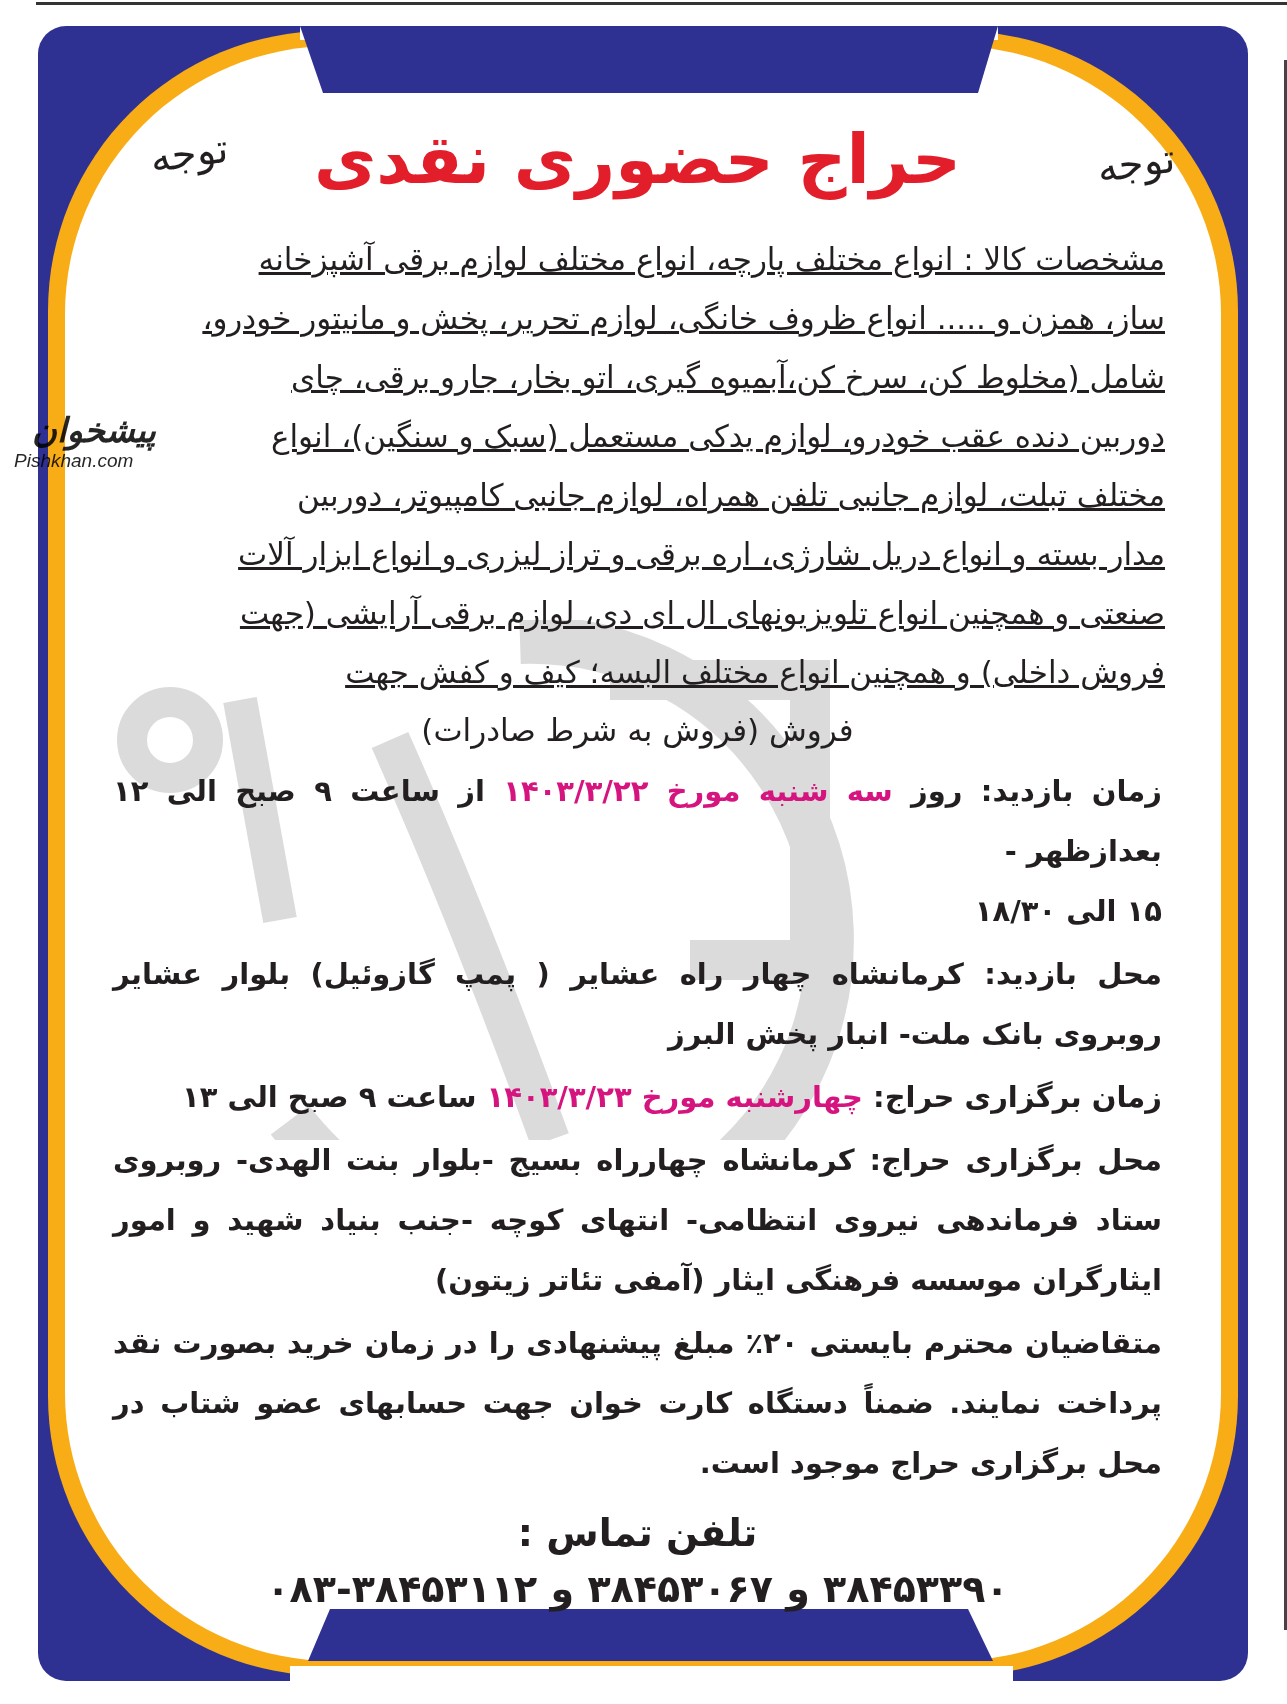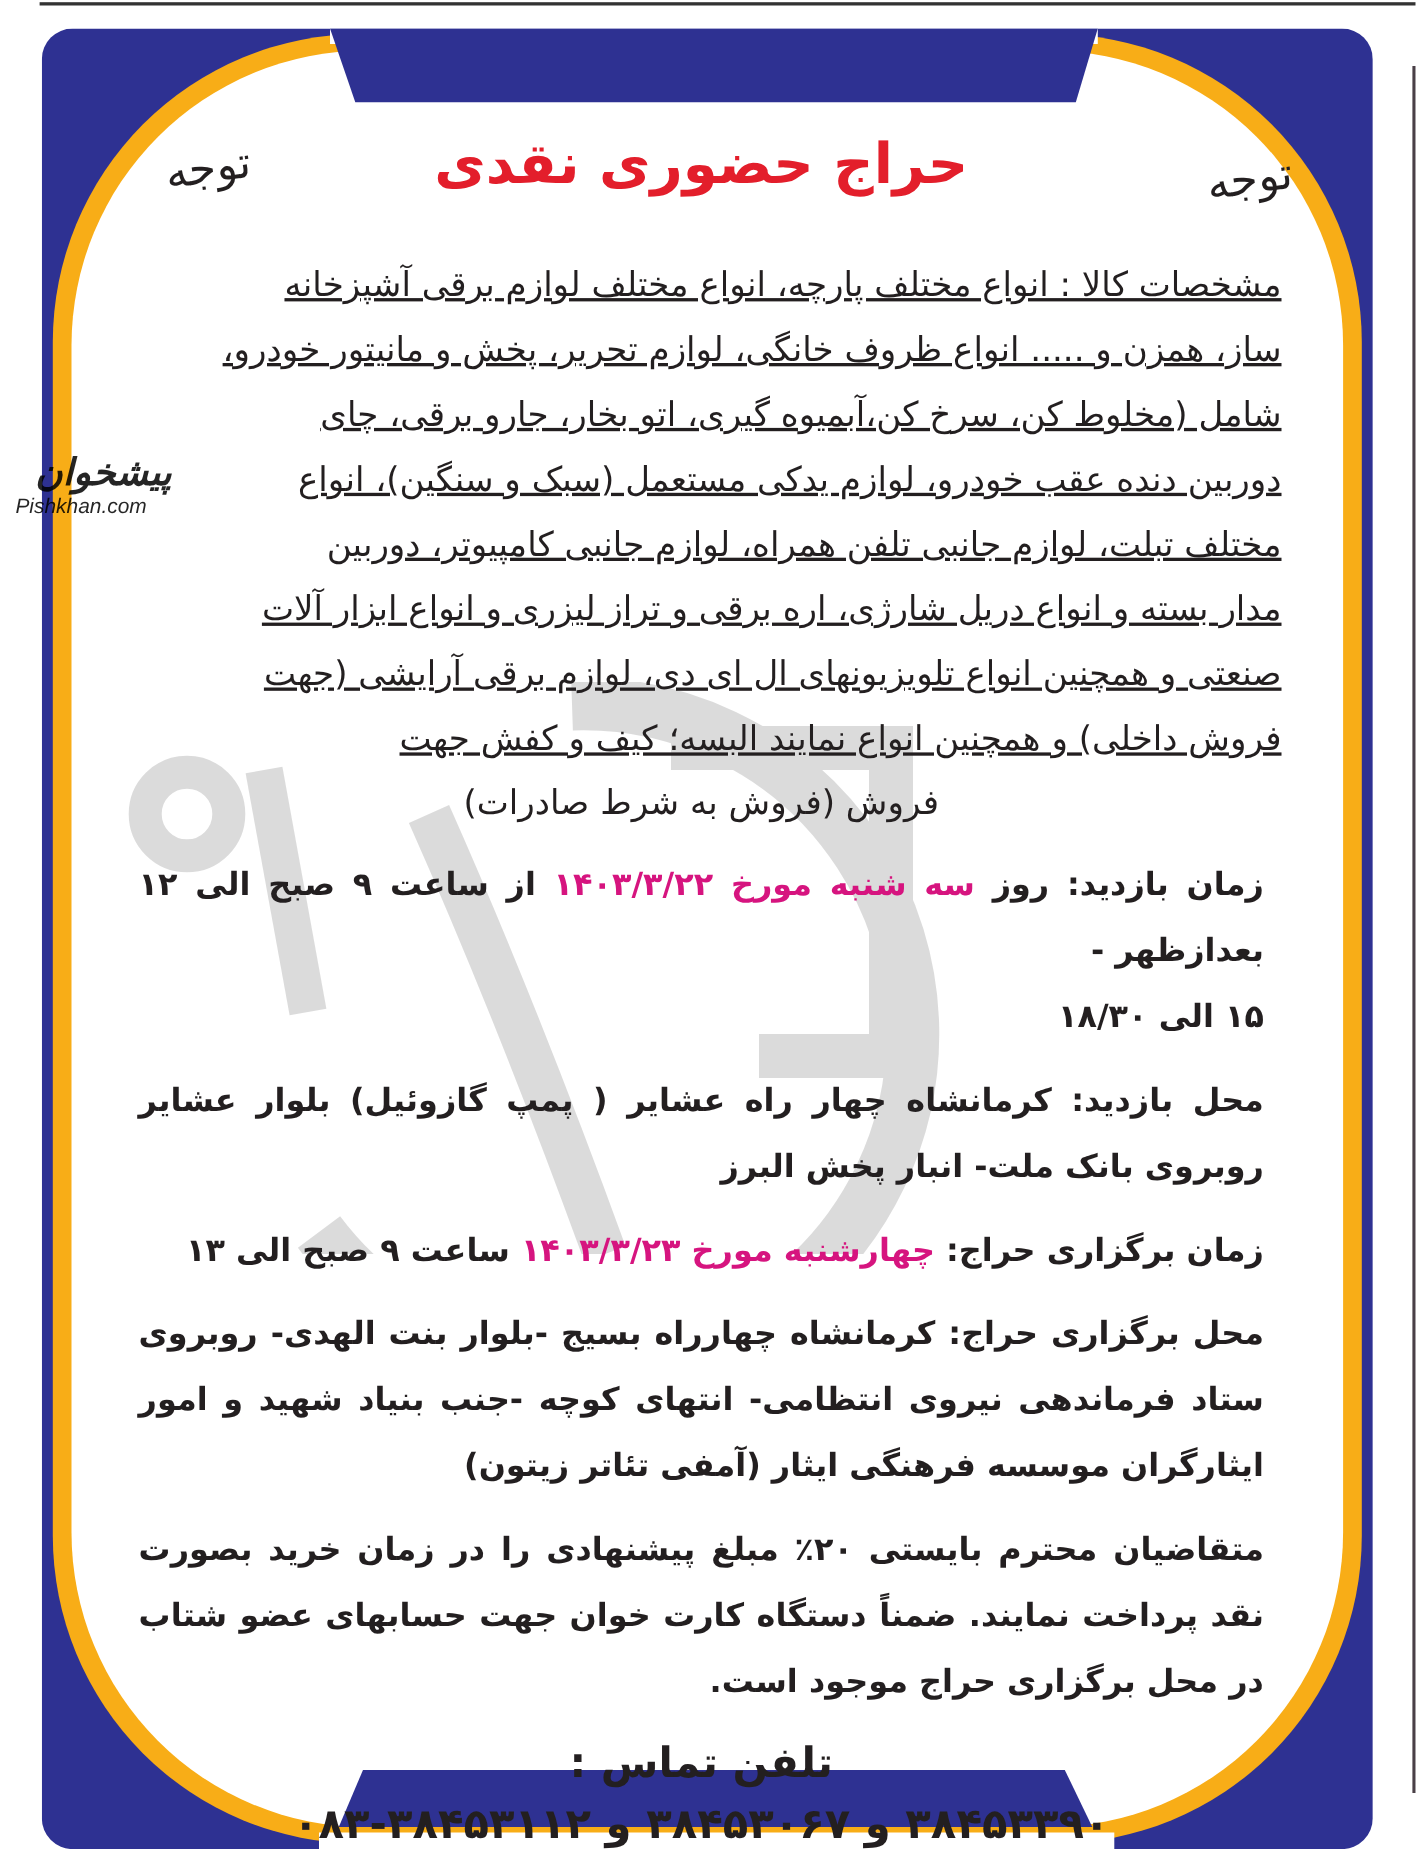--- a/index.html
+++ b/index.html
@@ -3,26 +3,26 @@
 <meta charset="utf-8">
 <style>
   html, body { margin: 0; padding: 0; background: #ffffff; }
   body { width: 1287px; height: 1704px; position: relative; overflow: hidden; font-family: "DejaVu Sans", sans-serif; }
   .top-rule { position: absolute; left: 36px; top: 2px; width: 1251px; height: 3px; background: #333333; }
   .next-ad-edge { position: absolute; left: 1284px; top: 60px; width: 3px; height: 1570px; background: #4a4047; }
   .frame { position: absolute; left: 38px; top: 26px; width: 1210px; height: 1655px; }
   .frame svg { position: absolute; left: 0; top: 0; }
   .content { position: absolute; left: 110px; top: 110px; width: 1055px; direction: rtl; text-align: justify; color: #231f20; }
   .heading-row { position: relative; height: 110px; }
-  .title { position: absolute; left: 0; right: 0; top: 10px; text-align: center; font-family: "DejaVu Sans", sans-serif; font-weight: bold; font-size: 51px; color: #e31e2b; }
+  .title { position: absolute; left: 0; right: 0; top: 10px; text-align: center; font-family: "DejaVu Sans", sans-serif; font-weight: bold; font-size: 68px; color: #e31e2b; }
   .attn-right { position: absolute; right: -10px; top: 30px; font-size: 40px; transform: rotate(-8deg); color: #231f20; }
   .attn-left { position: absolute; left: 40px; top: 20px; font-size: 40px; transform: rotate(-8deg); color: #231f20; }
   .specs { font-size: 31px; line-height: 59px; margin-top: 10px; text-decoration: underline; }
   .specs-last { text-align: center; font-size: 31px; line-height: 56px; }
-  .bold-p { font-weight: bold; font-size: 29px; line-height: 60px; margin: 16px; }
+  .bold-p { font-weight: bold; font-size: 29px; line-height: 60px; margin: 3px; }
   .hl { color: #d6147f; }
   .phone-title { text-align: center; font-weight: bold; font-size: 38px; margin-top: 12px; line-height: 56px; }
   .phone-numbers { text-align: center; font-weight: bold; font-size: 38px; line-height: 56px; direction: rtl; }
   .watermark { position: absolute; left: 90px; top: 620px; width: 860px; height: 520px; opacity: 0.35; pointer-events: none; }
   .pishkhan { position: absolute; left: 14px; top: 410px; color: #000000; opacity: 0.85; font-style: italic; }
   .pishkhan .fa { font-size: 34px; font-weight: bold; display: block; text-align: center; width: 160px; }
   .pishkhan .en { font-size: 19px; font-weight: normal; font-family: "Liberation Sans", sans-serif; }
 </style>
 </head>
 <body>
@@ -63,21 +63,21 @@
   </div>
 
   <div class="specs">
     <div>مشخصات کالا : انواع مختلف پارچه، انواع مختلف لوازم برقی آشپزخانه</div>
     <div>ساز، همزن و ..... انواع ظروف خانگی، لوازم تحریر، پخش و مانیتور خودرو،</div>
     <div>شامل (مخلوط کن، سرخ کن،آبمیوه گیری، اتو بخار، جارو برقی، چای</div>
     <div>دوربین دنده عقب خودرو، لوازم یدکی مستعمل (سبک و سنگین)، انواع</div>
     <div>مختلف تبلت، لوازم جانبی تلفن همراه، لوازم جانبی کامپیوتر، دوربین</div>
     <div>مدار بسته و انواع دریل شارژی، اره برقی و تراز لیزری و انواع ابزار آلات</div>
     <div>صنعتی و همچنین انواع تلویزیونهای ال ای دی، لوازم برقی آرایشی (جهت</div>
-    <div>فروش داخلی) و همچنین انواع نمایند البسه؛ کیف و کفش جهت</div>
+    <div>فروش داخلی) و همچنین انواع مختلف البسه؛ کیف و کفش جهت</div>
   </div>
   <div class="specs-last">فروش (فروش به شرط صادرات)</div>
 
   <p class="bold-p">
     <span>زمان بازدید:</span>
     <span>روز</span>
     <span class="hl">سه شنبه مورخ ۱۴۰۳/۳/۲۲</span>
     <span>از ساعت ۹ صبح الی ۱۲ بعدازظهر -</span>
     <br>
     <span>۱۵ الی ۱۸/۳۰</span>

